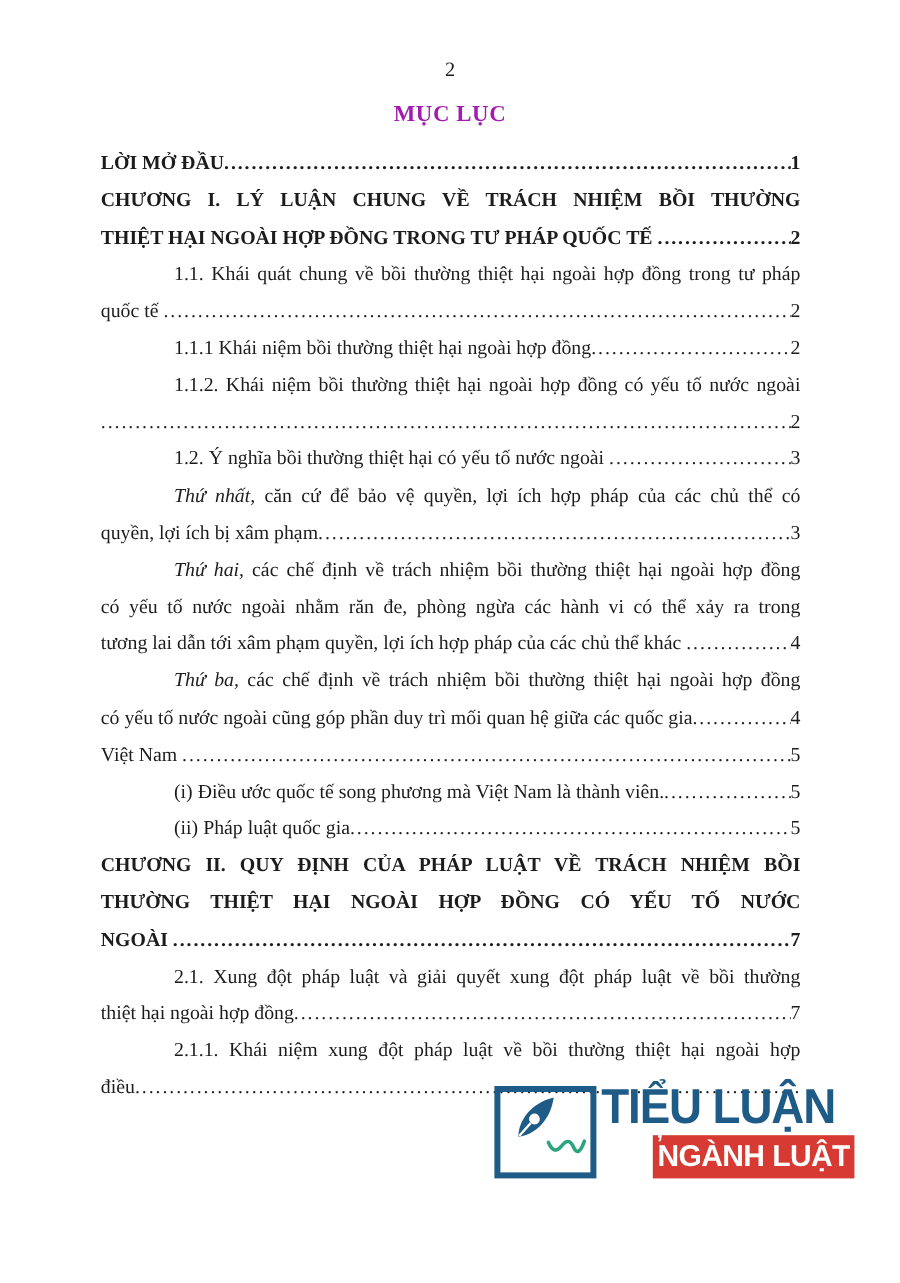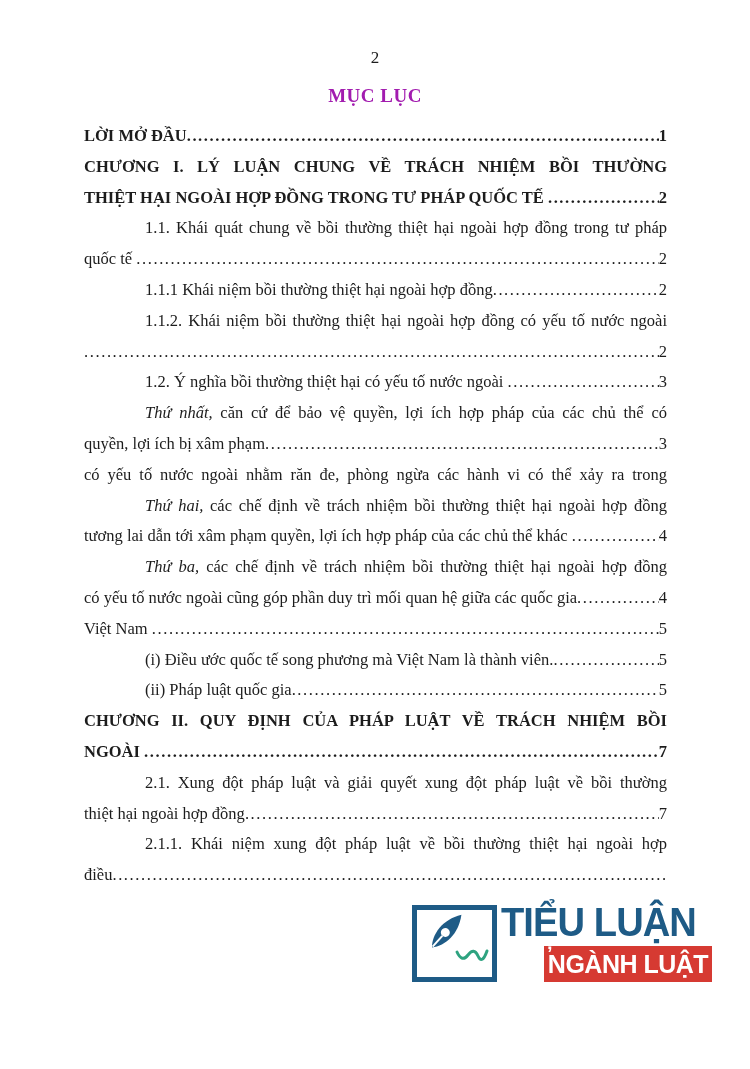--- a/index.html
+++ b/index.html
@@ -108,22 +108,22 @@
         <span class="txt">1.2. Ý nghĩa bồi thường thiệt hại có yếu tố nước ngoài </span>
         <span class="dots">................................................................................................................................................................................................................................................</span>
         <span class="pg">3</span>
       </div>
       <div class="toc-line ind just"><i>Thứ nhất,</i> căn cứ để bảo vệ quyền, lợi ích hợp pháp của các chủ thể có</div>
       <div class="toc-line lead">
         <span class="txt">quyền, lợi ích bị xâm phạm</span>
         <span class="dots">................................................................................................................................................................................................................................................</span>
         <span class="pg">3</span>
       </div>
+      <div class="toc-line ind just"><i>Thứ hai,</i> các chế định về trách nhiệm bồi thường thiệt hại ngoài hợp đồng</div>
       <div class="toc-line just">có yếu tố nước ngoài nhằm răn đe, phòng ngừa các hành vi có thể xảy ra trong</div>
-      <div class="toc-line ind just"><i>Thứ hai,</i> các chế định về trách nhiệm bồi thường thiệt hại ngoài hợp đồng</div>
       <div class="toc-line lead">
         <span class="txt">tương lai dẫn tới xâm phạm quyền, lợi ích hợp pháp của các chủ thể khác </span>
         <span class="dots">................................................................................................................................................................................................................................................</span>
         <span class="pg">4</span>
       </div>
       <div class="toc-line ind just"><i>Thứ ba,</i> các chế định về trách nhiệm bồi thường thiệt hại ngoài hợp đồng</div>
       <div class="toc-line lead">
         <span class="txt">có yếu tố nước ngoài cũng góp phần duy trì mối quan hệ giữa các quốc gia</span>
         <span class="dots">................................................................................................................................................................................................................................................</span>
         <span class="pg">4</span>
@@ -137,20 +137,21 @@
         <span class="txt">(i) Điều ước quốc tế song phương mà Việt Nam là thành viên.</span>
         <span class="dots">................................................................................................................................................................................................................................................</span>
         <span class="pg">5</span>
       </div>
       <div class="toc-line ind lead">
         <span class="txt">(ii) Pháp luật quốc gia</span>
         <span class="dots">................................................................................................................................................................................................................................................</span>
         <span class="pg">5</span>
       </div>
       <div class="toc-line b just">CHƯƠNG II. QUY ĐỊNH CỦA PHÁP LUẬT VỀ TRÁCH NHIỆM BỒI</div>
+      <div class="toc-line b just">THƯỜNG THIỆT HẠI NGOÀI HỢP ĐỒNG CÓ YẾU TỐ NƯỚC</div>
       <div class="toc-line b lead">
         <span class="txt">NGOÀI </span>
         <span class="dots">................................................................................................................................................................................................................................................</span>
         <span class="pg">7</span>
       </div>
       <div class="toc-line ind just">2.1. Xung đột pháp luật và giải quyết xung đột pháp luật về bồi thường</div>
       <div class="toc-line lead">
         <span class="txt">thiệt hại ngoài hợp đồng</span>
         <span class="dots">................................................................................................................................................................................................................................................</span>
         <span class="pg">7</span>

